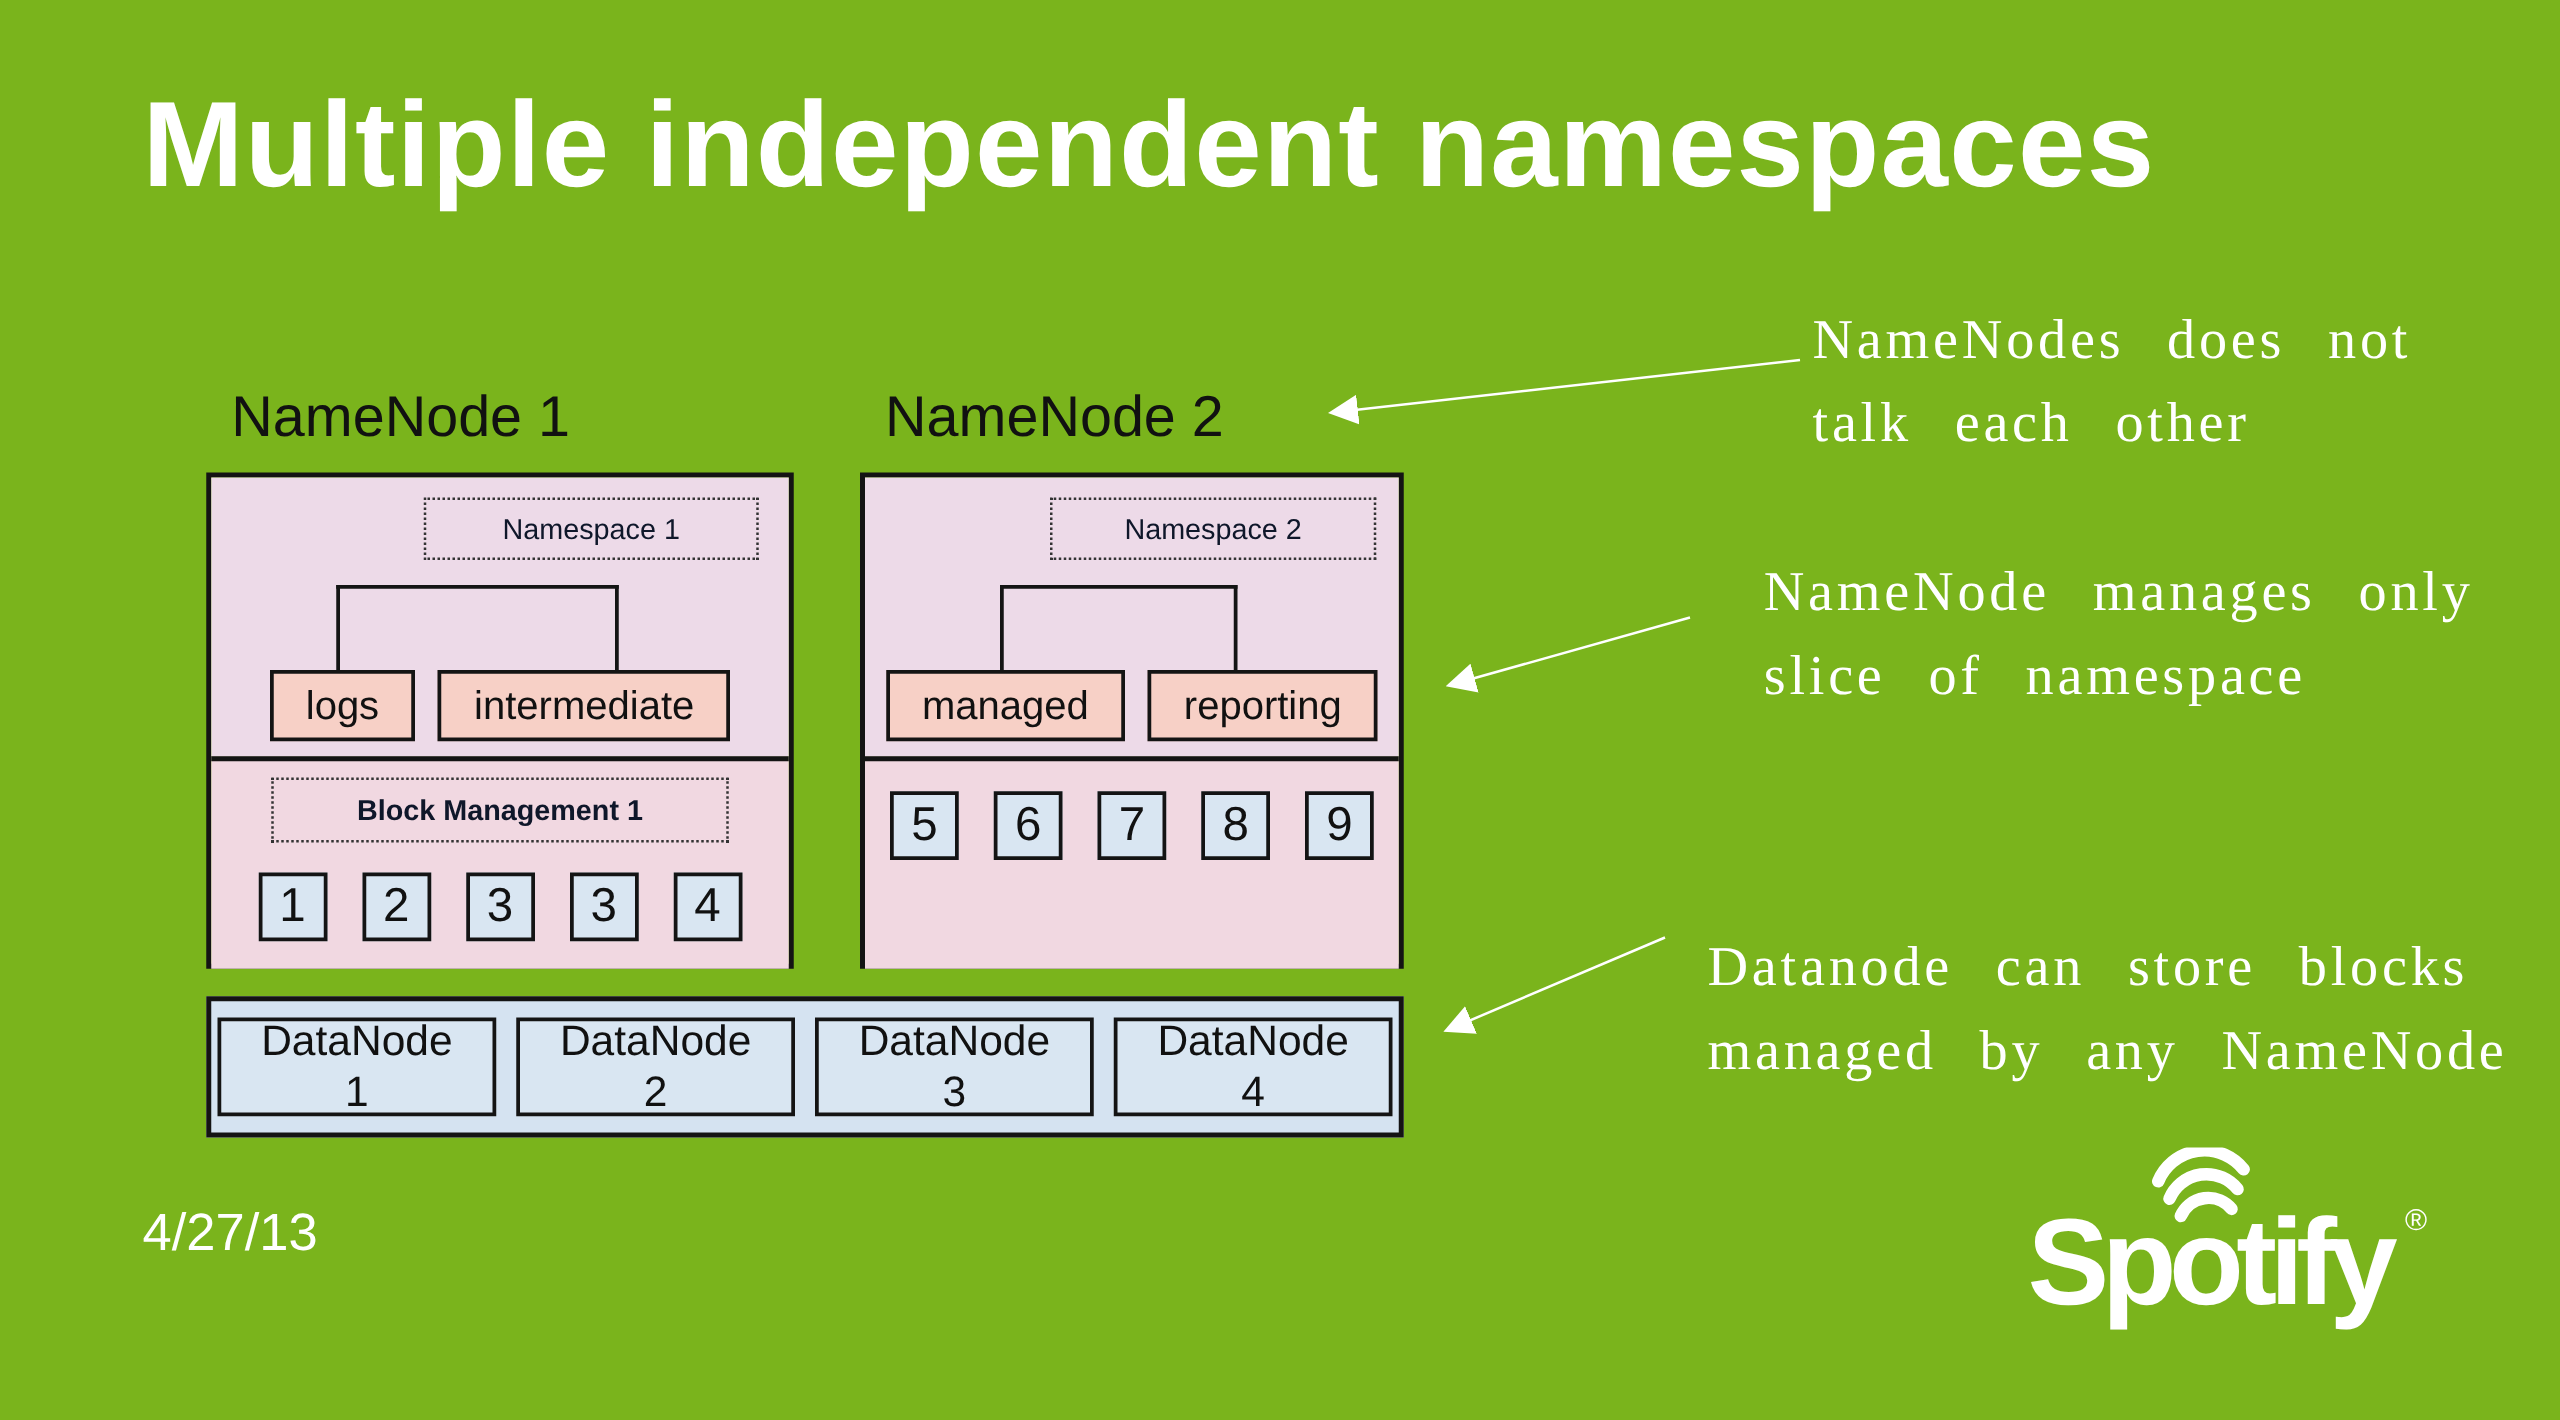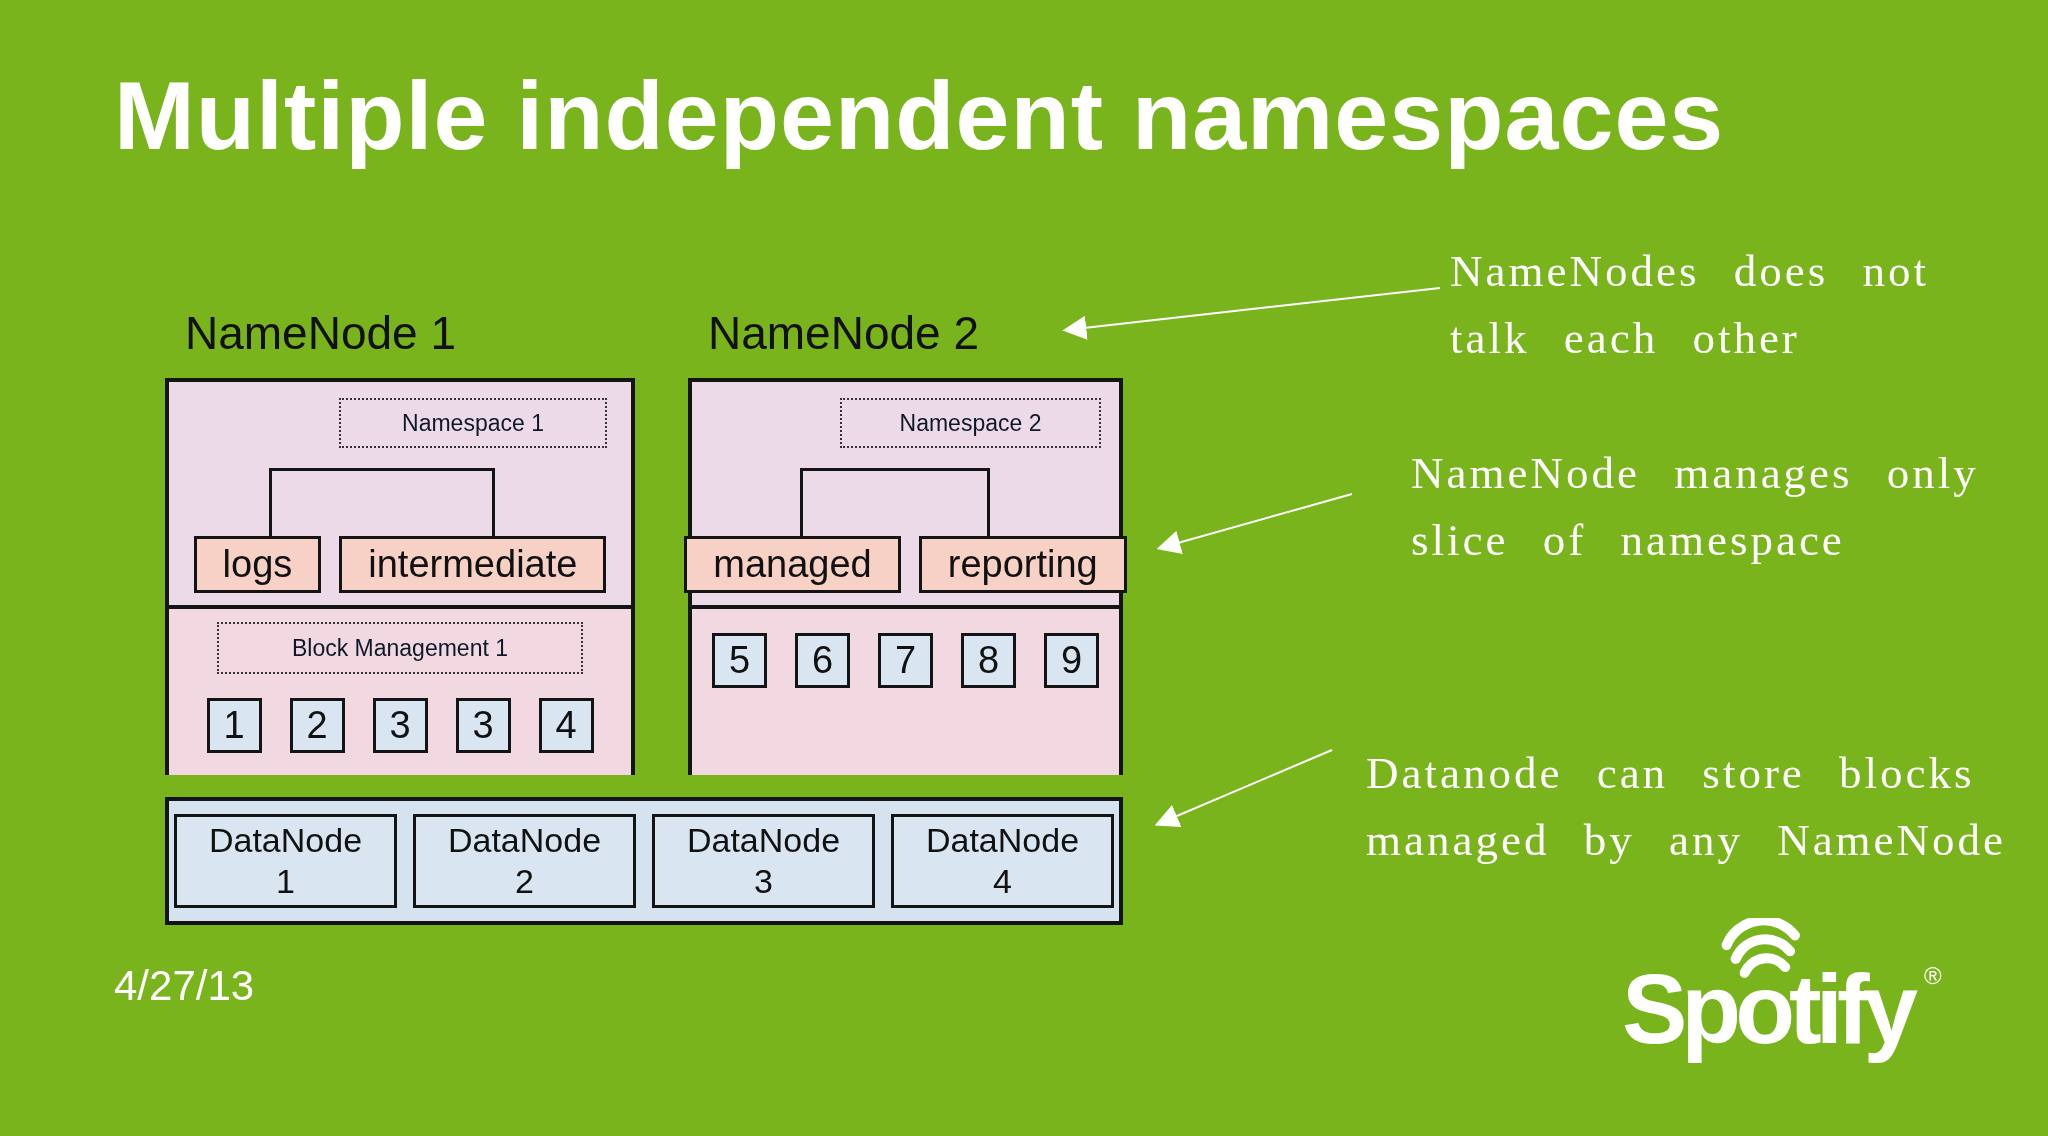--- a/index.html
+++ b/index.html
@@ -52,33 +52,33 @@
     border-right:3px solid var(--ink,#111);
   }
   .children-row{
     position:absolute;bottom:12px;left:0;right:0;
     display:flex;justify-content:center;gap:18px;
   }
   .child-box{
     height:57px;box-sizing:border-box;padding:0 26px;
     border:3px solid var(--ink,#111);background:var(--salmon,#F7D0C6);
     display:flex;align-items:center;justify-content:center;
-    font-size:38px;color:#111;
+    font-size:32px;color:#111;
   }
   .blocks-row{
     margin-top:24px;display:flex;justify-content:center;gap:28px;
   }
   .block-square{
     width:55px;height:55px;box-sizing:border-box;
     border:3px solid var(--ink,#111);background:var(--blue-light,#D9E6F2);
     display:flex;align-items:center;justify-content:center;
     font-size:38px;color:#111;
   }
   .dn-container{
-    position:absolute;left:0;top:487px;width:958px;height:128px;
+    position:absolute;left:0;top:487px;width:958px;height:113px;
     box-sizing:border-box;border:4px solid var(--ink,#111);
     background:var(--blue-panel,#D5E3F1);
     display:flex;gap:16px;padding:13px 5px;
   }
   .dn-box{
     flex:1;box-sizing:border-box;border:3px solid var(--ink,#111);
     background:var(--blue-light,#D9E6F2);
     display:flex;flex-direction:column;align-items:center;justify-content:center;
     font-size:34px;line-height:41px;color:#111;text-align:center;
   }
@@ -110,21 +110,21 @@
       <div class="nn-card">
         <div class="ns-section">
           <div class="dotted-label ns-label" style="right:24px;width:268px;">Namespace 1</div>
           <div class="bracket" style="left:100px;width:226px;"></div>
           <div class="children-row">
               <div class="child-box">logs</div>
               <div class="child-box">intermediate</div>
             </div>
         </div>
         <div class="bm-section">
-          <div class="dotted-label bm-label" style="width:366px;">Block Management 1</div>
+          <div class="dotted-label bm-label" style="width:366px;font-weight:bold;">Block Management 1</div>
           <div class="blocks-row">
               <div class="block-square">1</div>
               <div class="block-square">2</div>
               <div class="block-square">3</div>
               <div class="block-square">3</div>
               <div class="block-square">4</div>
             </div>
         </div>
       </div>
     </div>

